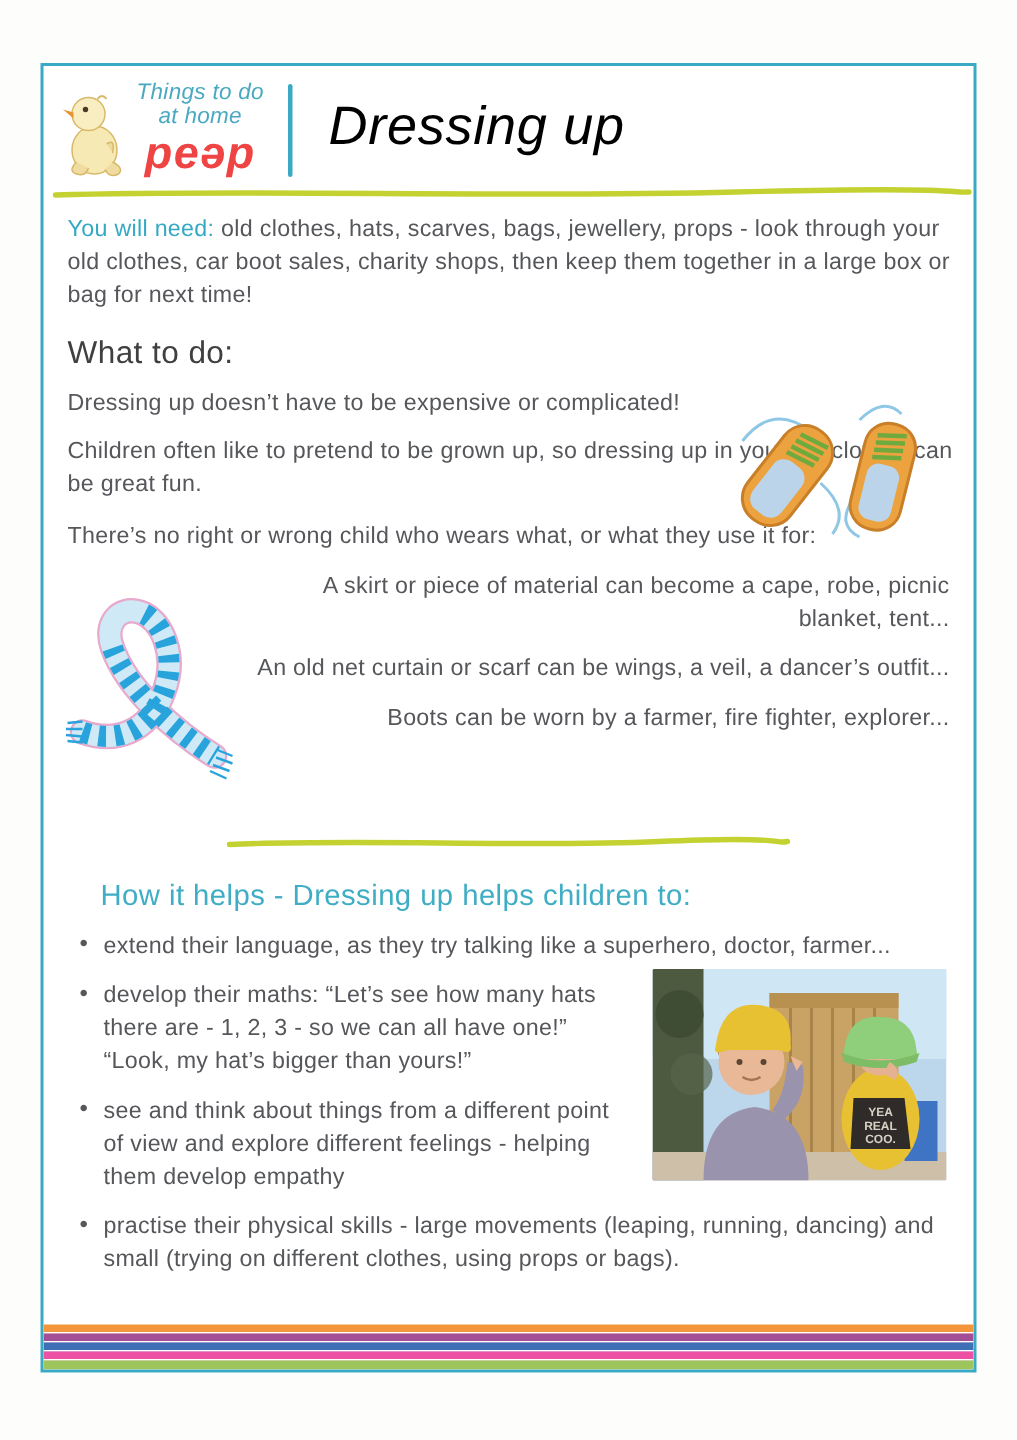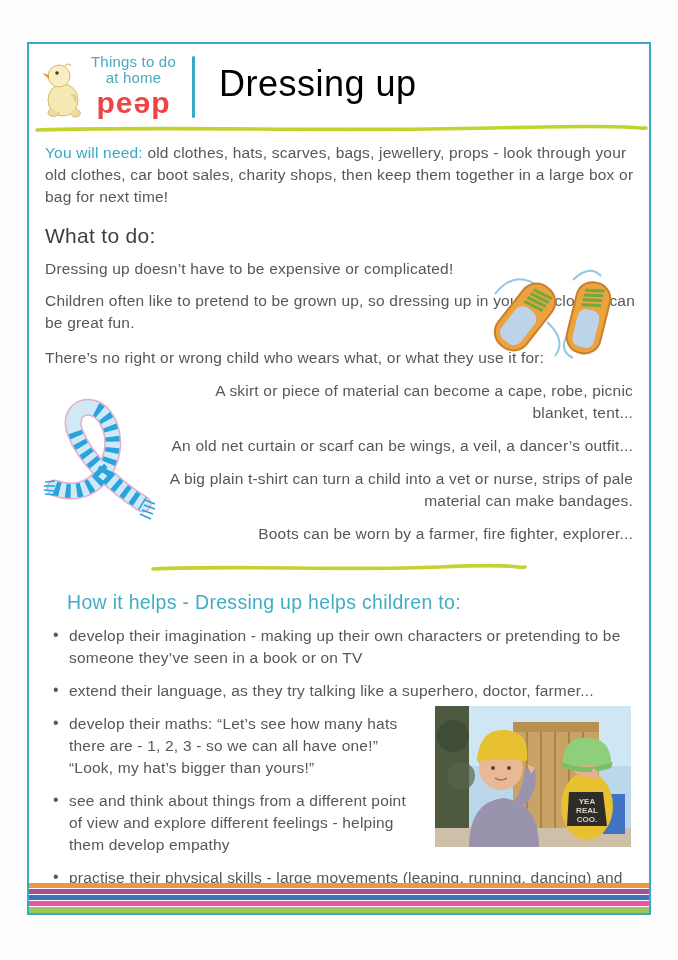--- a/index.html
+++ b/index.html
@@ -12,21 +12,21 @@
     -webkit-font-smoothing:antialiased;
   }
   .frame {
     position:absolute; left:27px; top:42px;
     width:624px; height:873px;
     background:#fff;
     border:2px solid #3aa9c6;
     overflow:hidden;
   }
   
-  .header { display:flex; align-items:center; padding:10px 14px 4px 12px; height:80px; }
+  .header { display:flex; align-items:center; padding:10px 14px 4px 12px; height:80px;font-style:italic; }
   .brand-block { display:flex; align-items:flex-end; }
   .duck { width:46px; height:62px; margin-right:4px; }
   .brand-text { text-align:center; line-height:1.05; padding-bottom:2px; }
   .badge-line { color:#4aa9c0; font-size:15px; letter-spacing:.2px; }
   .brand-word { color:#ef4444; font-size:30px; font-weight:bold; letter-spacing:1px; margin-top:1px; }
   .vdiv { width:3px; height:62px; background:#3aa9c6; margin:0 24px 0 16px; border-radius:2px; }
   .page-title { color:#000000; font-size:36px; font-weight:normal; letter-spacing:.5px; padding-bottom:6px; }
   
   .rule { display:block; }
   
@@ -134,34 +134,32 @@
           <line x1="3" y1="98" x2="14" y2="99"></line>
             <line x1="4" y1="102" x2="14" y2="103"></line>
           <line x1="104" y1="108" x2="114" y2="112"></line>
             <line x1="103" y1="113" x2="114" y2="117"></line>
           <line x1="101" y1="118" x2="112" y2="122"></line>
             <line x1="99" y1="122" x2="110" y2="127"></line>
         </g>
       </svg>
       <p class="copy">A skirt or piece of material can become a cape, robe, picnic blanket, tent...</p>
       <p class="copy">An old net curtain or scarf can be wings, a veil, a dancer’s  outfit...</p>
-      <p class="copy">A big plain t-shirt can turn a child into a vet or nurse, strips of pale material can make bandages.</p>
       <p class="copy">Boots can be worn by a farmer, fire fighter, explorer...</p>
     </div>
 
     <div class="short-rule-wrap">
       <svg class="rule" width="380" height="10" viewBox="0 0 380 10" style="display:inline-block;">
         <path d="M4 6 C 90 2, 200 8, 290 4 S 366 6, 376 4" fill="none" stroke="#c3d230" stroke-width="3.6" stroke-linecap="round"></path>
       </svg>
     </div>
 
     <h2 class="help-head">How it helps - Dressing up helps children to:</h2>
 
     <ul class="bullets">
-      <li>develop their imagination - making up their own characters or pretending to be someone they’ve seen in a book or on TV</li>
       <li style="width:598px;">extend their language, as they try talking like a superhero, doctor, farmer...</li>
       <div class="photo-float">
         <svg width="196" height="141" viewBox="0 0 196 141">
           <rect x="0" y="0" width="196" height="141" fill="#bcd7ec"></rect>
           <rect x="0" y="0" width="196" height="60" fill="#cfe6f5"></rect>
           <rect x="0" y="0" width="34" height="141" fill="#4d5a40"></rect>
           <circle cx="18" cy="30" r="16" fill="#3c4a32" opacity=".8"></circle>
           <circle cx="26" cy="70" r="14" fill="#57644a" opacity=".7"></circle>
           <rect x="78" y="16" width="86" height="112" fill="#c9a265"></rect>
           <rect x="78" y="16" width="86" height="10" fill="#b8904f"></rect>

